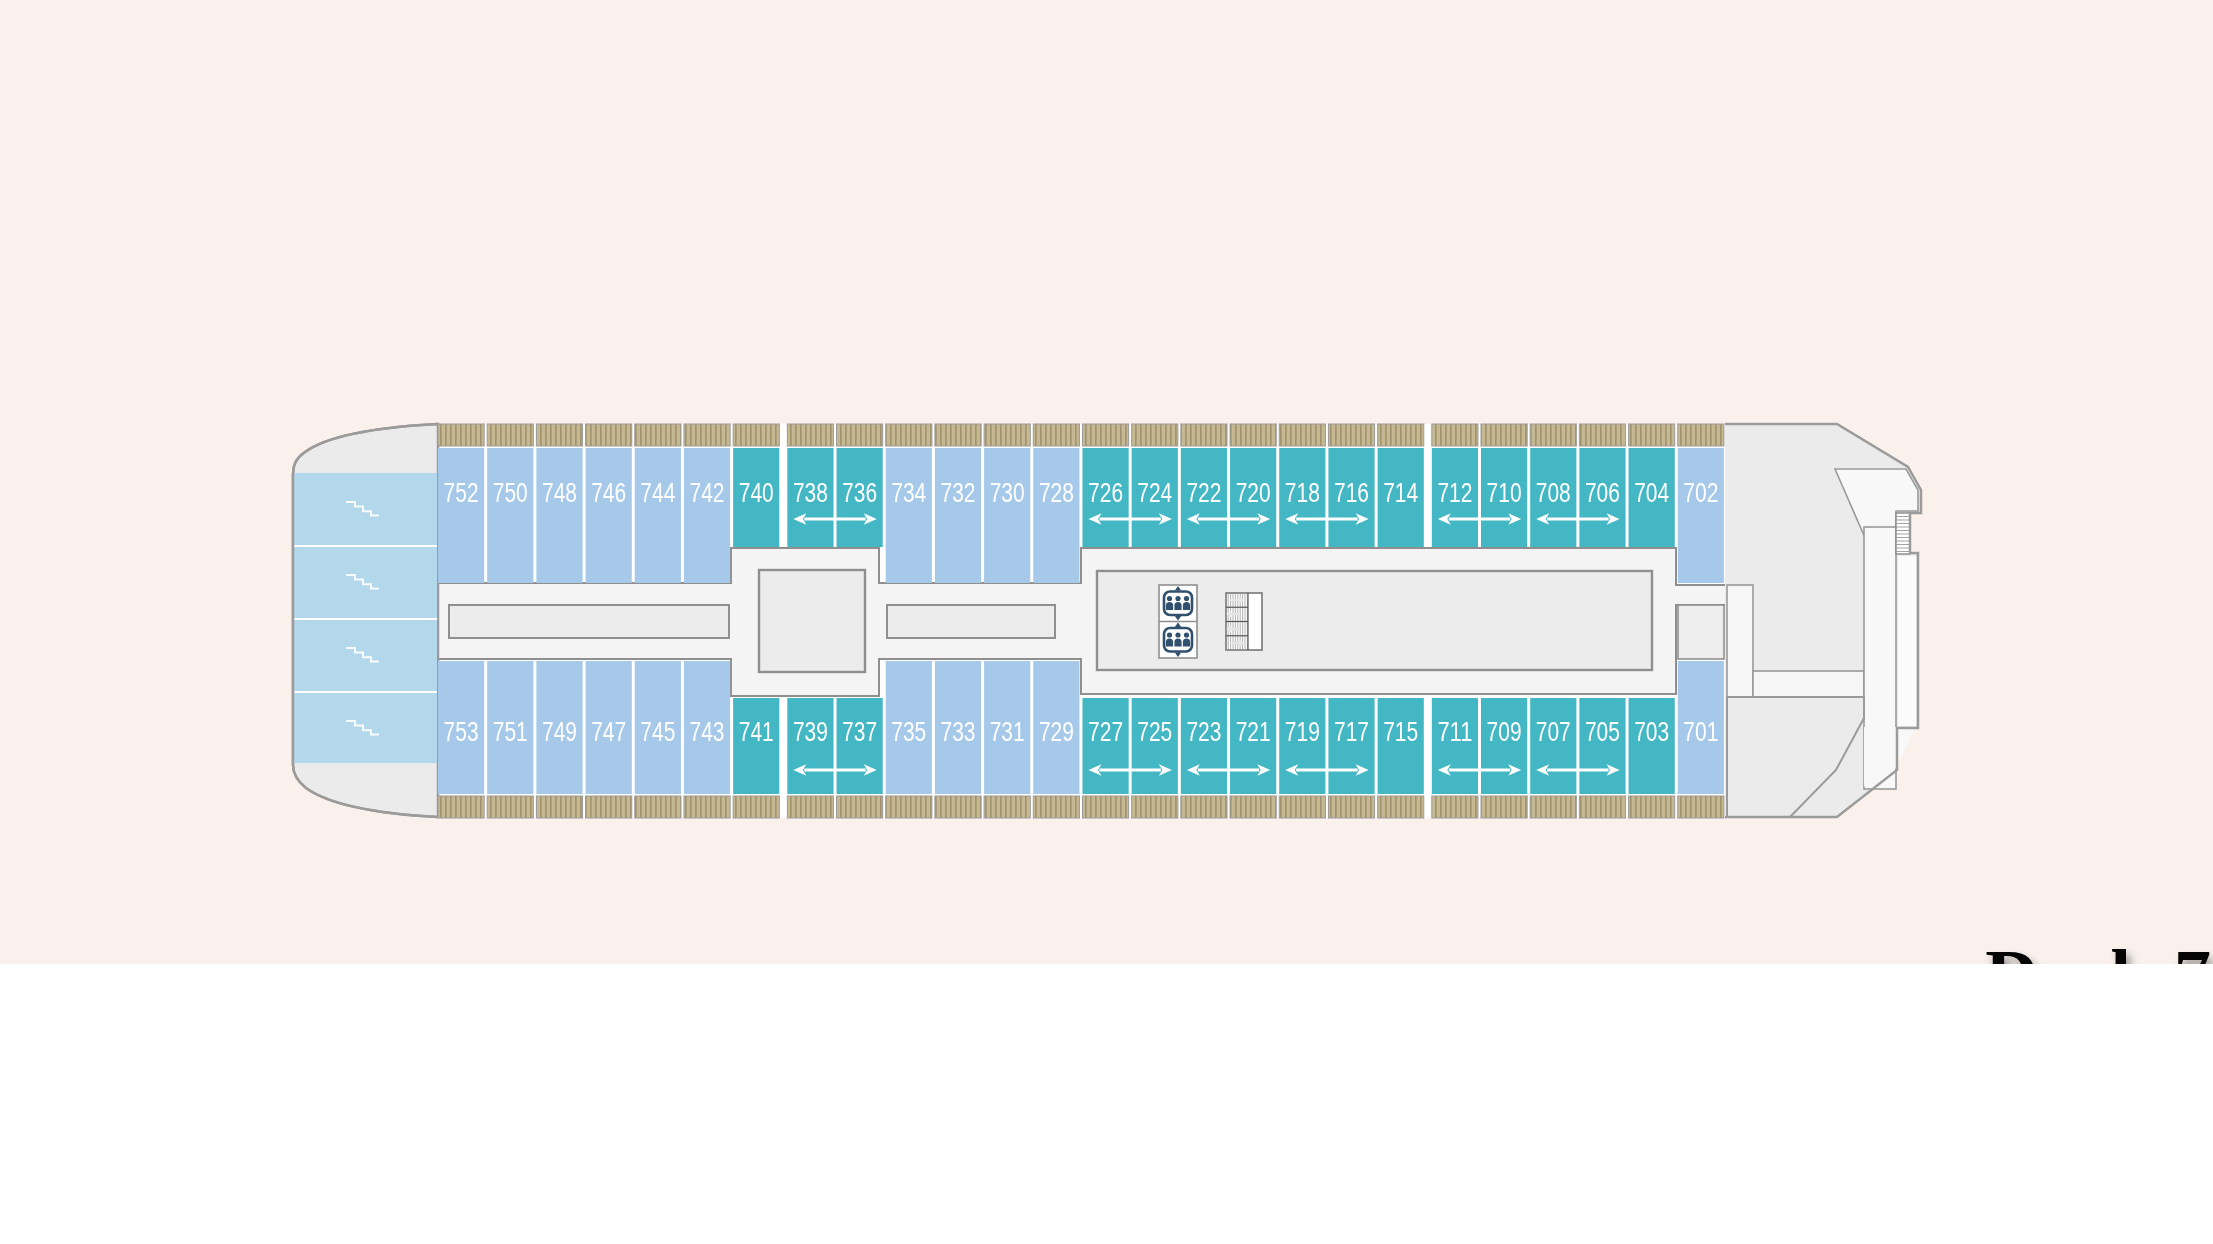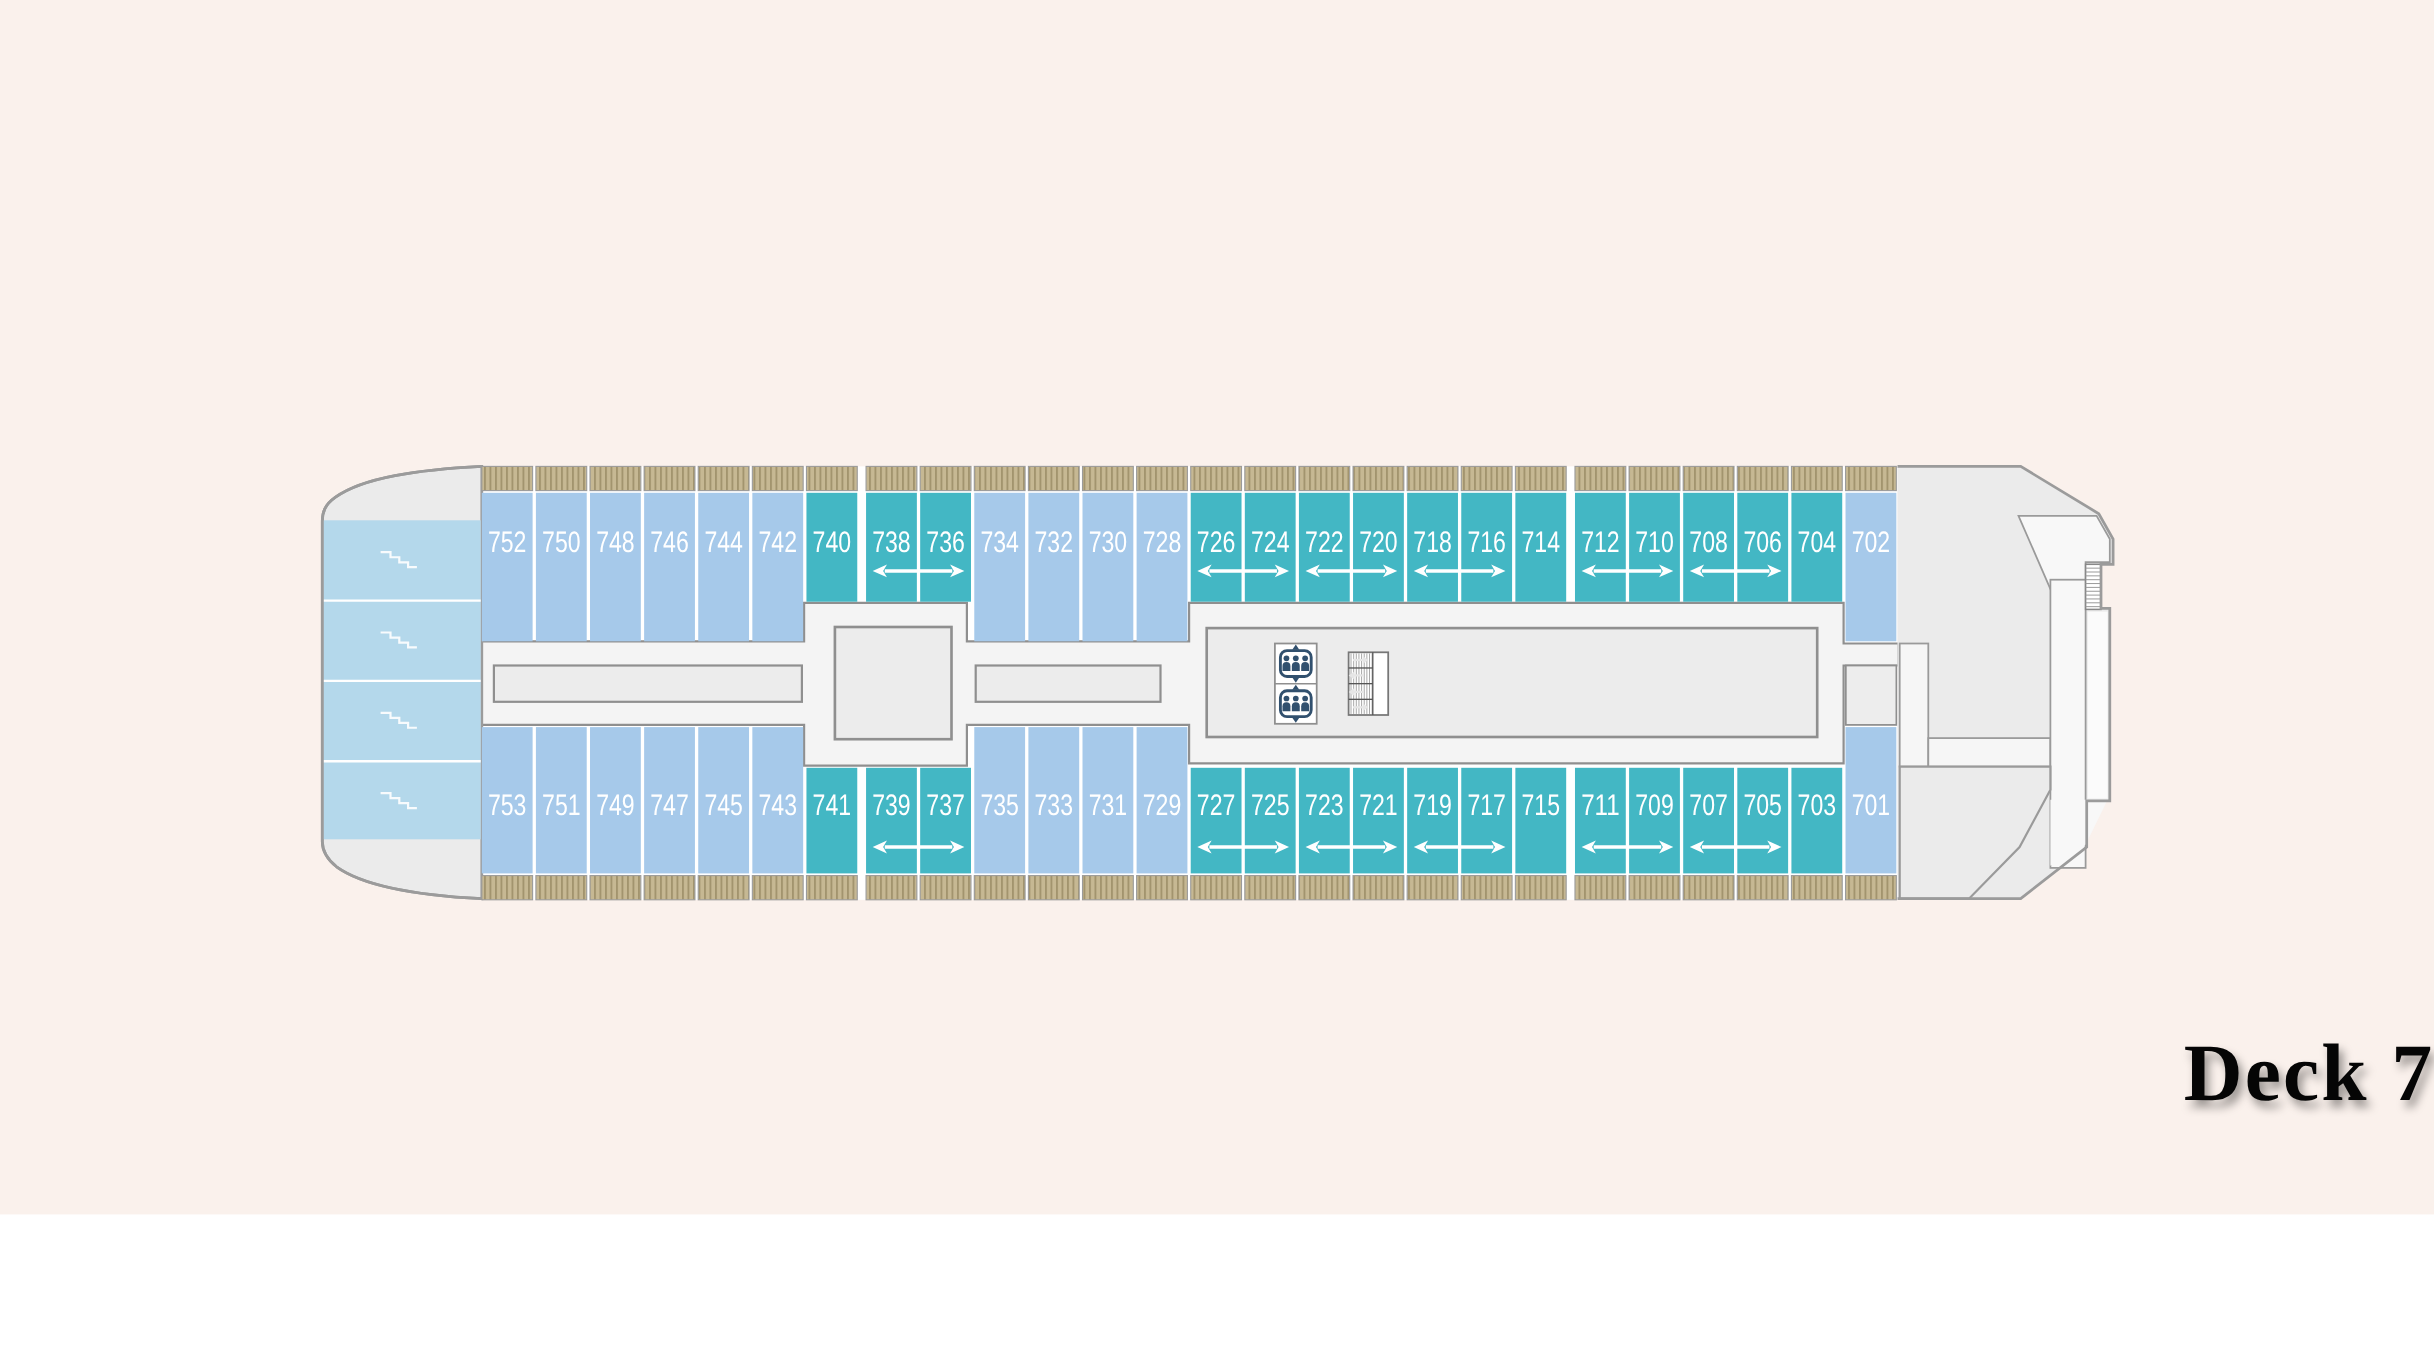--- a/index.html
+++ b/index.html
@@ -1,16 +1,16 @@
 <!DOCTYPE html>
 <html><head>
 <meta charset="utf-8">
 <style>
   html,body{margin:0;padding:0;}
-  #stage{position:relative;width:2213px;height:1104px;background:#faf1ec;overflow:hidden;
+  #stage{position:relative;width:2213px;height:964px;background:#faf1ec;overflow:hidden;
          font-family:"Liberation Sans",sans-serif;}
   #plan-svg{position:absolute;left:0;top:0;}
   #deck-title{position:absolute;left:0;top:934px;width:2213px;text-align:right;
               font-family:"Liberation Serif",serif;font-weight:bold;font-size:74px;
               color:#050505;letter-spacing:2px;
               text-shadow:4px 6px 9px rgba(0,0,0,0.40);}
   text.cabin-num{font-family:"Liberation Sans",sans-serif;fill:#ffffff;font-size:27px;}
 </style>
 </head>
 <body>

